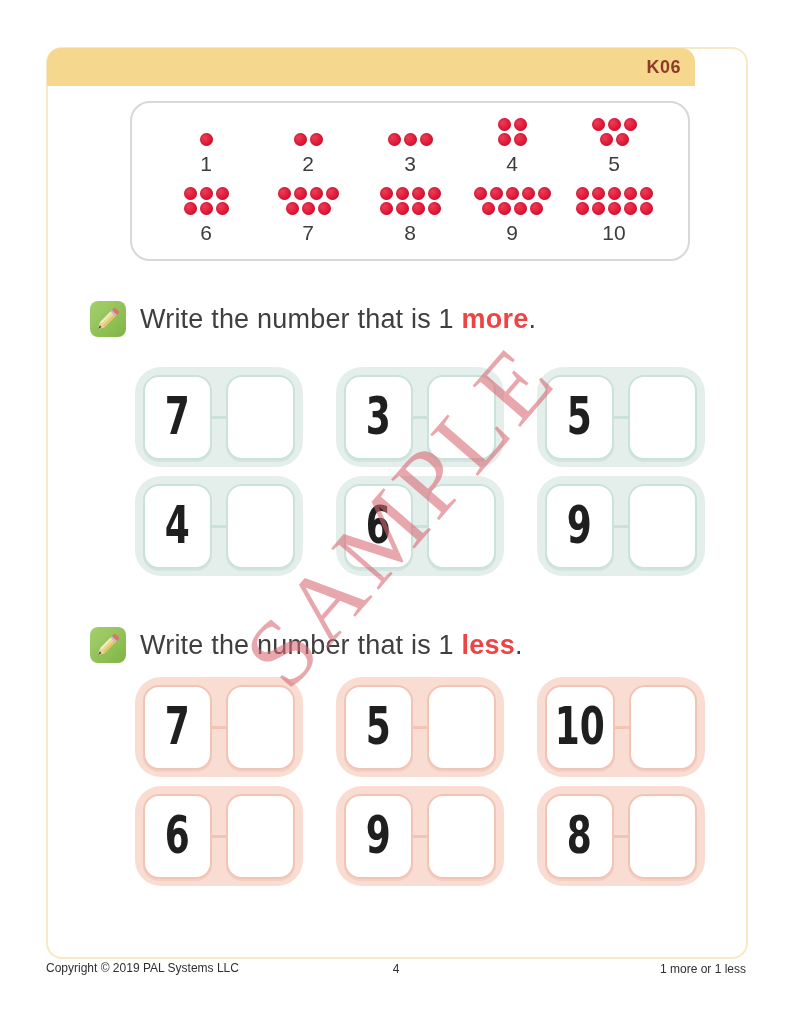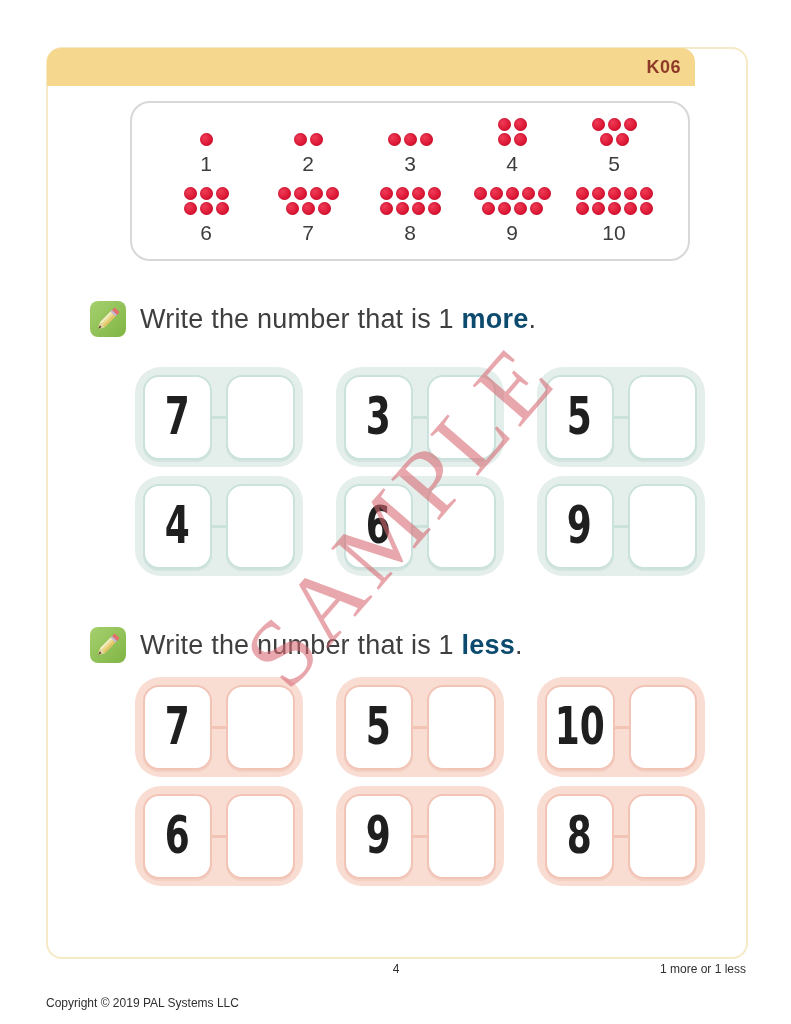--- a/index.html
+++ b/index.html
@@ -36,21 +36,21 @@
     background:radial-gradient(circle at 35% 35%, #ef3b56, #d8112f 70%);
     box-shadow:0 0 0 1px rgba(160,10,40,.25) inset;
   }
   .dot-label{font-size:21px;color:#3d3d3d;margin-top:5px;}
   
   .instruction{
     position:absolute;left:42px;display:flex;align-items:center;
   }
   .pencil-badge{width:36px;height:36px;margin-right:14px;flex:0 0 auto;}
   .instr-text{font-size:27px;color:#3f3f3f;letter-spacing:.2px;}
-  .instr-text b{font-weight:bold;color:#0c4a6e;}
+  .instr-text b{font-weight:bold;color:#ef4444;}
   
   .grid{
     position:absolute;left:87px;width:570px;
     display:flex;flex-direction:column;gap:9px;
   }
   .grid-row{display:flex;justify-content:space-between;}
   .pill{
     width:168px;height:100px;border-radius:26px;
     display:flex;align-items:center;justify-content:center;
     box-sizing:border-box;padding:0 8px;
@@ -75,21 +75,21 @@
   .watermark{
     position:absolute;left:150px;top:460px;width:500px;text-align:center;
     font-family:"Liberation Serif",serif;font-size:96px;letter-spacing:6px;
     color:rgba(214,104,112,.58);transform:rotate(-49deg);
     pointer-events:none;z-index:5;
   }
   
   .footer{
     position:absolute;left:46px;top:960px;width:700px;font-size:12px;color:#2f2f2f;
   }
-  .footer .left{position:absolute;left:0;top:0;line-height:1.45;margin-top:35px;}
+  .footer .left{position:absolute;left:0;top:0;line-height:1.45;}
   .footer .center{position:absolute;left:0;width:700px;text-align:center;top:2px;}
   .footer .right{position:absolute;right:0;top:2px;text-align:center;}
 </style>
 </head>
 <body>
 
 <div class="frame">
 
   <div class="band">
     <span class="code">K06</span>

